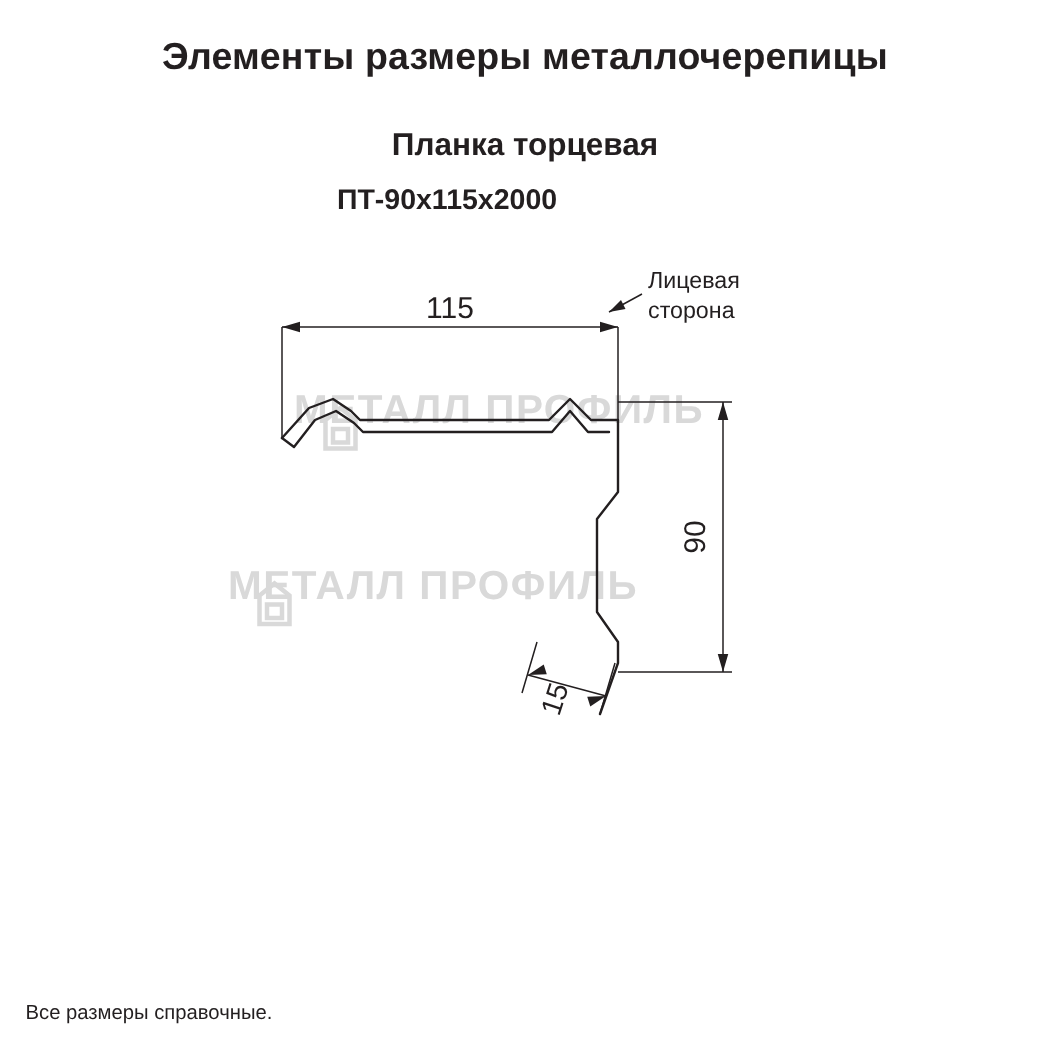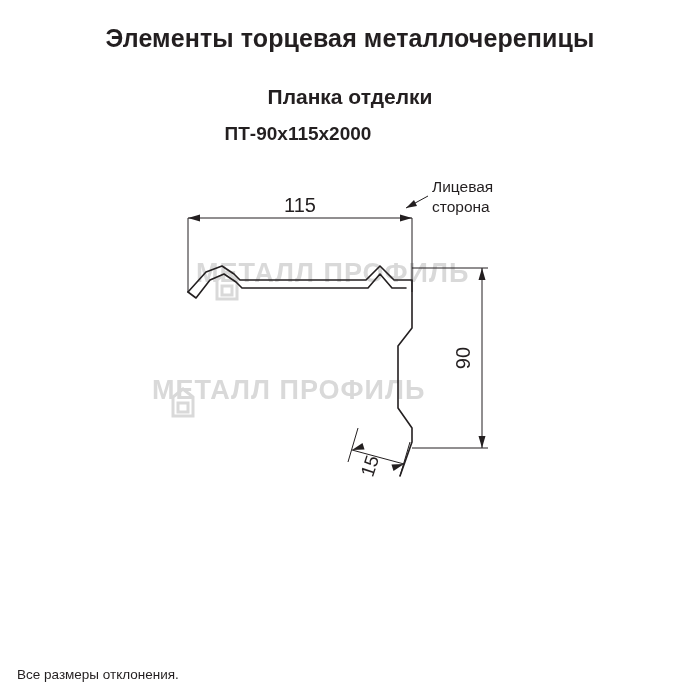--- a/index.html
+++ b/index.html
@@ -104,22 +104,22 @@
     line-height: 22px;
     color: #231f20;
   }
   .footer div { white-space: nowrap; }
 </style>
 </head>
 <body>
 
 <div class="page">
 
-  <div class="title">Элементы торцевая металлочерепицы</div>
-  <div class="subtitle">Планка отделки</div>
+  <div class="title">Элементы размеры металлочерепицы</div>
+  <div class="subtitle">Планка торцевая</div>
   <div class="code">ПТ-90х115х2000</div>
 
   <div class="watermark wm1">МЕТАЛЛ ПРОФИЛЬ</div>
   <div class="watermark wm2">МЕТАЛЛ ПРОФИЛЬ</div>
 
   <svg class="wm-logo wm-logo1" width="40" height="34" viewBox="0 0 40 34">
     <path d="M3 31 L3 12 L13 4 L23 12 L23 31 Z" fill="none" stroke="#d9d9d9" stroke-width="3"></path>
     <rect x="8" y="18" width="10" height="9" fill="none" stroke="#d9d9d9" stroke-width="3"></rect>
   </svg>
   <svg class="wm-logo wm-logo2" width="40" height="34" viewBox="0 0 40 34">
@@ -193,16 +193,16 @@
 
       <text x="266" y="298" text-anchor="middle" font-family="Liberation Sans, sans-serif" font-size="19" fill="#231f20" transform="rotate(-72 266 298)">15</text>
 
       <text x="322" y="22" font-family="Liberation Sans, sans-serif" font-size="15.5" fill="#231f20">Лицевая</text>
       <text x="322" y="42" font-family="Liberation Sans, sans-serif" font-size="15.5" fill="#231f20">сторона</text>
 
     </svg>
   </div>
 
   <div class="footer">
-    <div>Все размеры отклонения.</div>
+    <div>Все размеры справочные.</div>
   </div>
 
 </div>
 
 </body></html>

